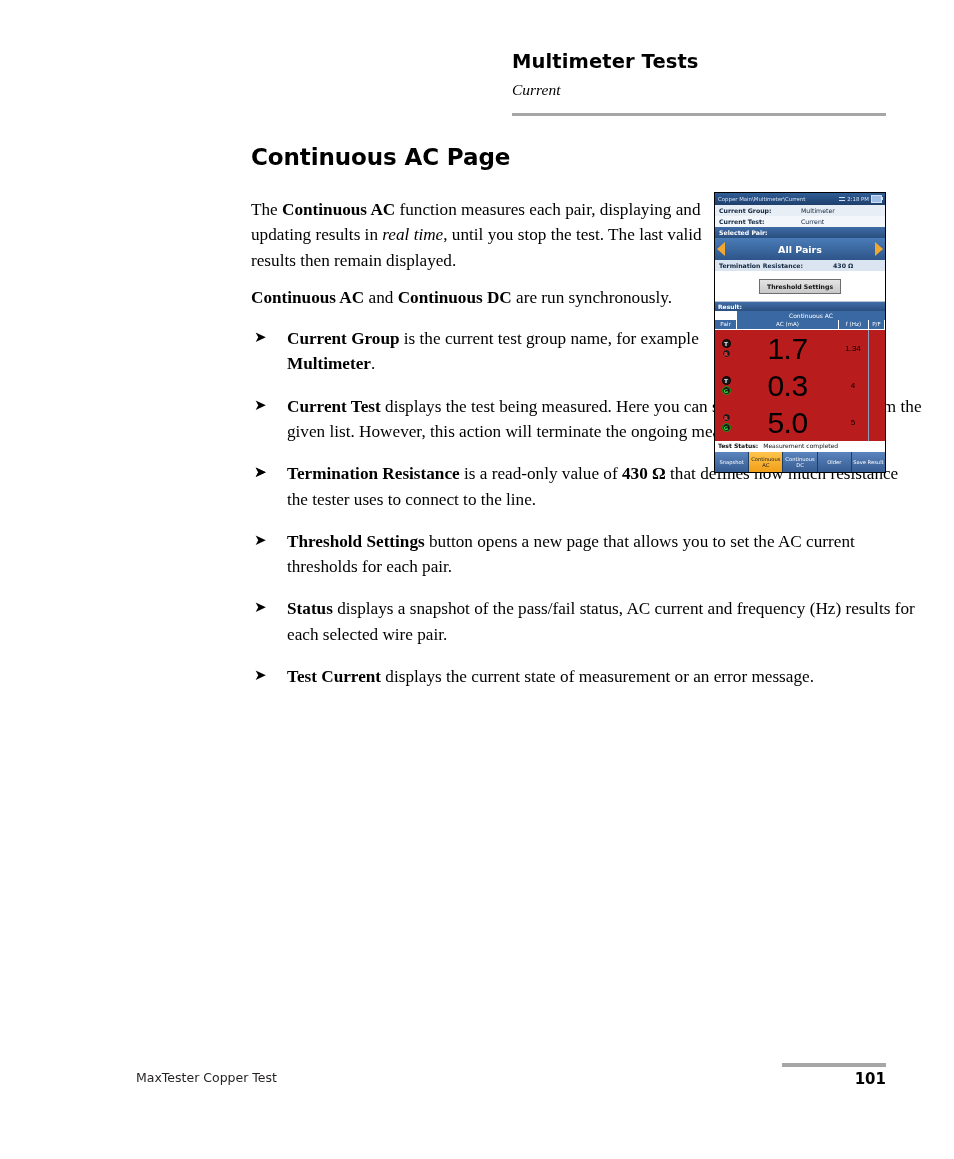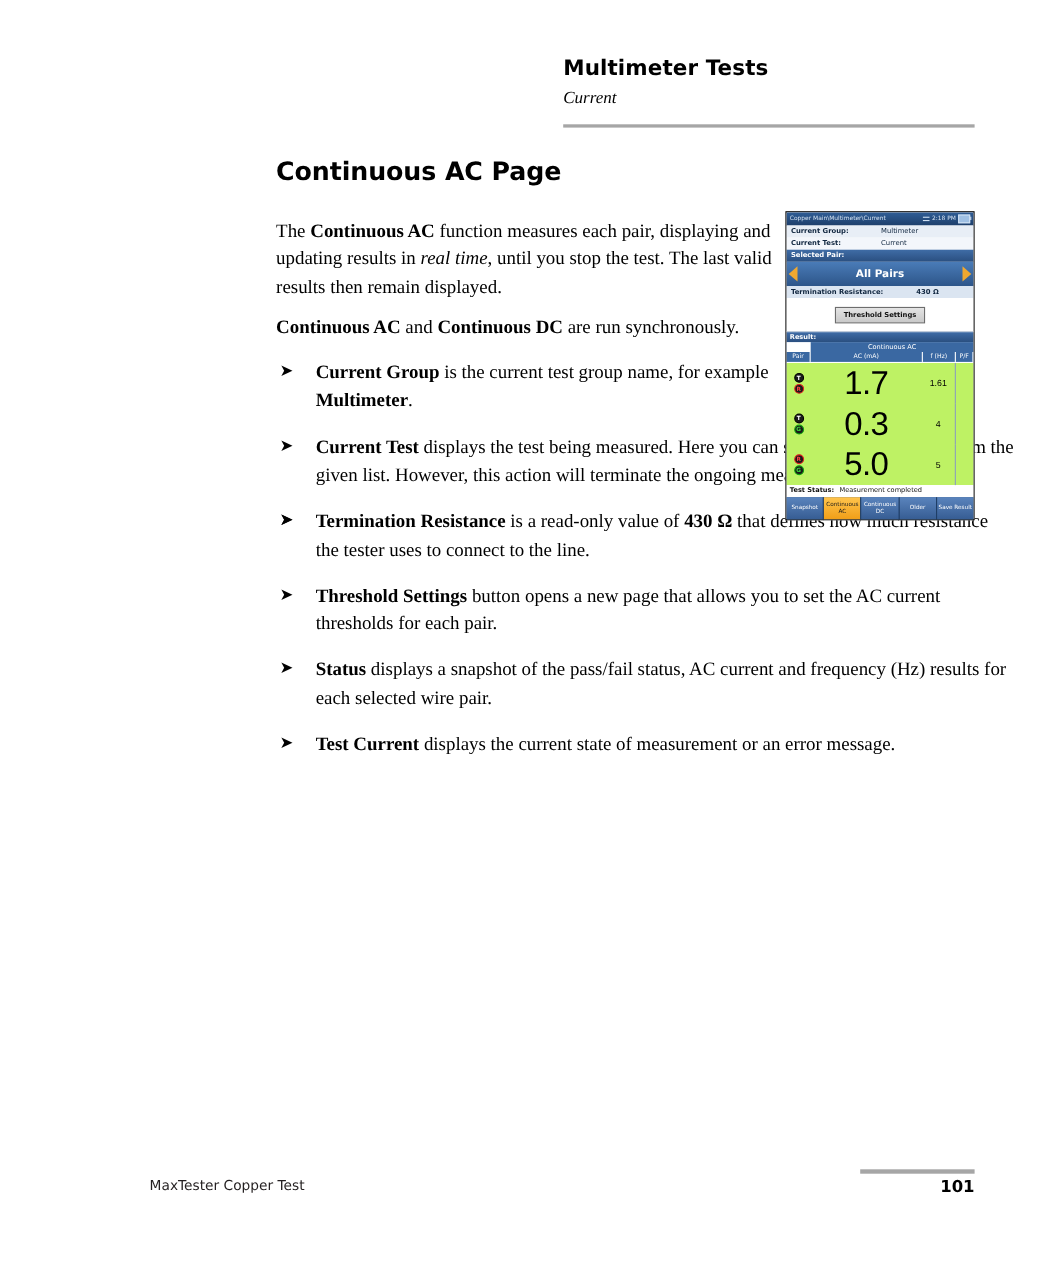--- a/index.html
+++ b/index.html
@@ -305,21 +305,21 @@
     border-right: 1px solid #ffffff;
     box-sizing: border-box;
     overflow: hidden;
     white-space: nowrap;
   }
   .ch-pair { width: 22px; }
   .ch-ac   { flex: 1; }
   .ch-f    { width: 30px; }
   .ch-pf   { width: 16px; border-right: none; }
 
-  .res-body { background: #bef264; }
+  .res-body { background: #b91c1c; }
   .res-row {
     display: flex;
     align-items: center;
     height: 37px;
   }
   .rr-pair {
     width: 22px;
     display: flex;
     flex-direction: column;
     align-items: center;
@@ -484,21 +484,21 @@
       <div class="res-row">
         <div class="rr-pair">
           <div class="dot dot-t">
             <span class="glyph">T</span>
           </div>
           <div class="dot dot-r">
             <span class="glyph">R</span>
           </div>
         </div>
         <div class="rr-ac">1.7</div>
-        <div class="rr-f">1.61</div>
+        <div class="rr-f">1.34</div>
         <div class="rr-pf"></div>
       </div>
       <div class="res-row">
         <div class="rr-pair">
           <div class="dot dot-t">
             <span class="glyph">T</span>
           </div>
           <div class="dot dot-g">
             <span class="glyph">G</span>
           </div>

